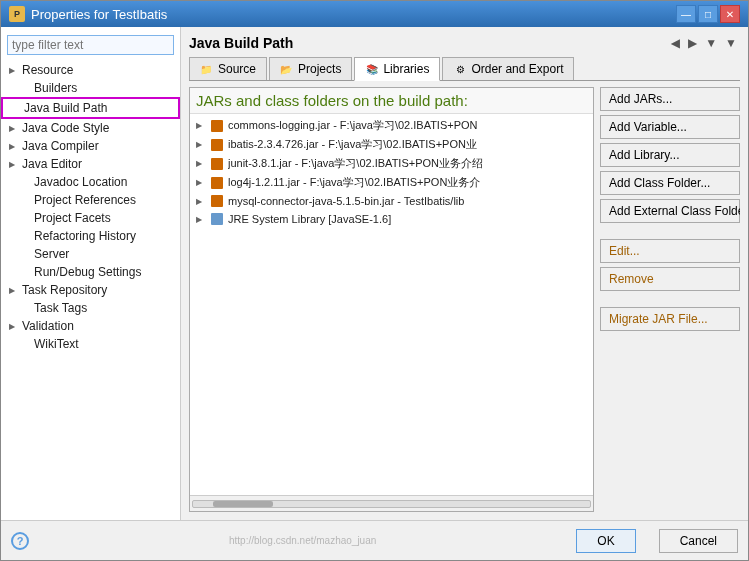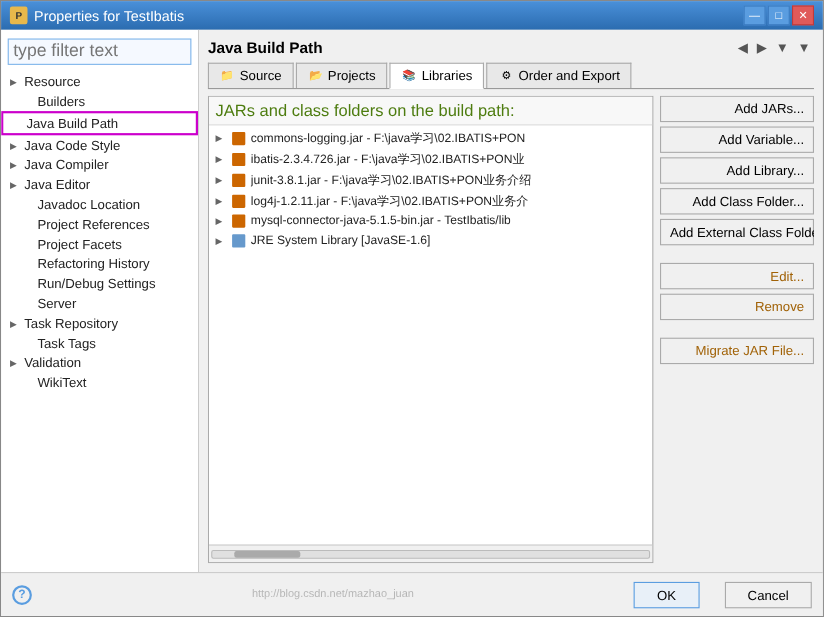--- a/index.html
+++ b/index.html
@@ -86,21 +86,21 @@
       display: flex;
       flex-direction: column;
       padding: 4px 0;
       overflow-y: auto;
       flex-shrink: 0;
     }
     .filter-input {
       margin: 4px 6px 6px 6px;
       padding: 2px 4px;
       border: 1px solid #7eb4ea;
-      font-size: 16px;
+      font-size: 12px;
       width: calc(100% - 12px);
       background: #f5f9ff;
       color: #aaa;
     }
     .tree-item {
       padding: 2px 8px;
       cursor: pointer;
       display: flex;
       align-items: center;
       gap: 3px;
@@ -272,21 +272,21 @@
       gap: 4px;
       width: 140px;
       flex-shrink: 0;
     }
     .action-btn {
       padding: 4px 8px;
       background: #f0f0f0;
       border: 1px solid #aaa;
       font-size: 12px;
       cursor: pointer;
-      text-align: right;
+      text-align: left;
       white-space: nowrap;
     }
     .action-btn:disabled, .action-btn.disabled {
       color: #a16207;
       cursor: default;
     }
     .action-btn.highlighted {
       border: 2px solid #cc00cc;
       background: #fff0ff;
     }
@@ -391,25 +391,25 @@
       <div class="tree-item indent">
         <span class="tree-arrow"></span>
         <span>Project Facets</span>
       </div>
       <div class="tree-item indent">
         <span class="tree-arrow"></span>
         <span>Refactoring History</span>
       </div>
       <div class="tree-item indent">
         <span class="tree-arrow"></span>
+        <span>Server</span>
+      </div>
+      <div class="tree-item indent">
+        <span class="tree-arrow"></span>
         <span>Run/Debug Settings</span>
-      </div>
-      <div class="tree-item indent">
-        <span class="tree-arrow"></span>
-        <span>Server</span>
       </div>
       <div class="tree-item">
         <span class="tree-arrow">▶</span>
         <span>Task Repository</span>
       </div>
       <div class="tree-item indent">
         <span class="tree-arrow"></span>
         <span>Task Tags</span>
       </div>
       <div class="tree-item">

